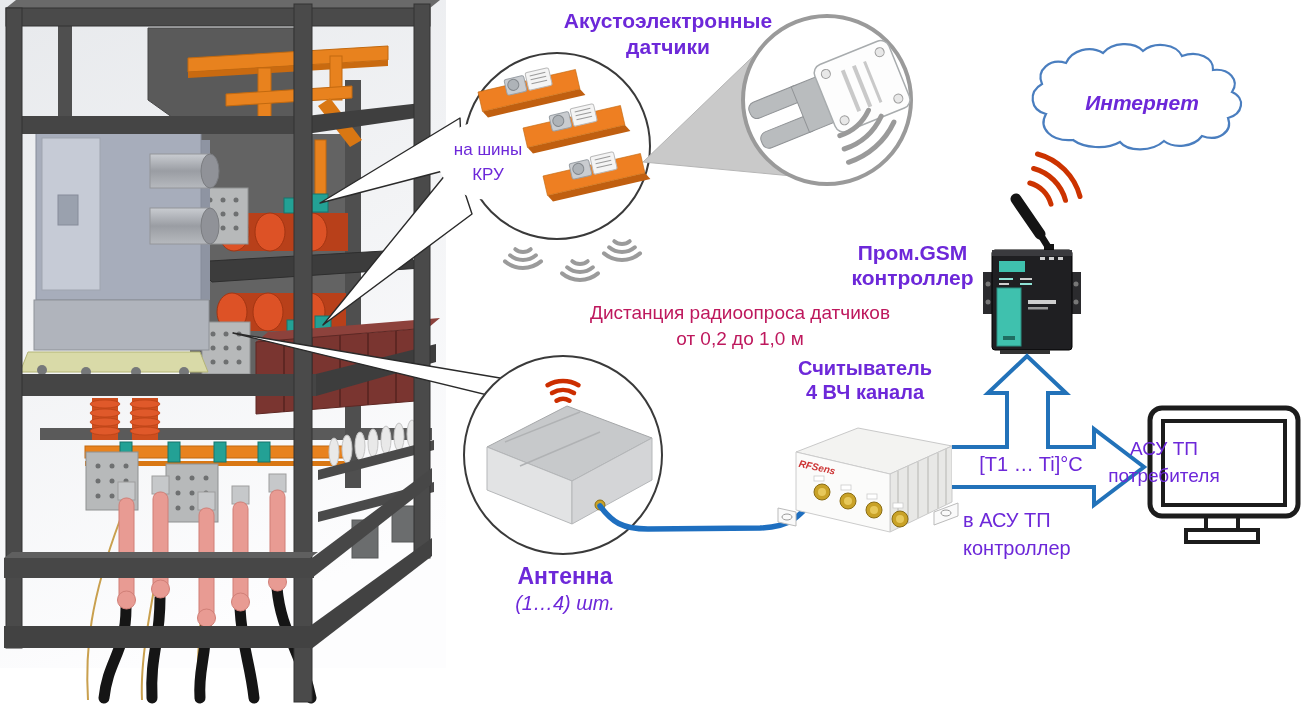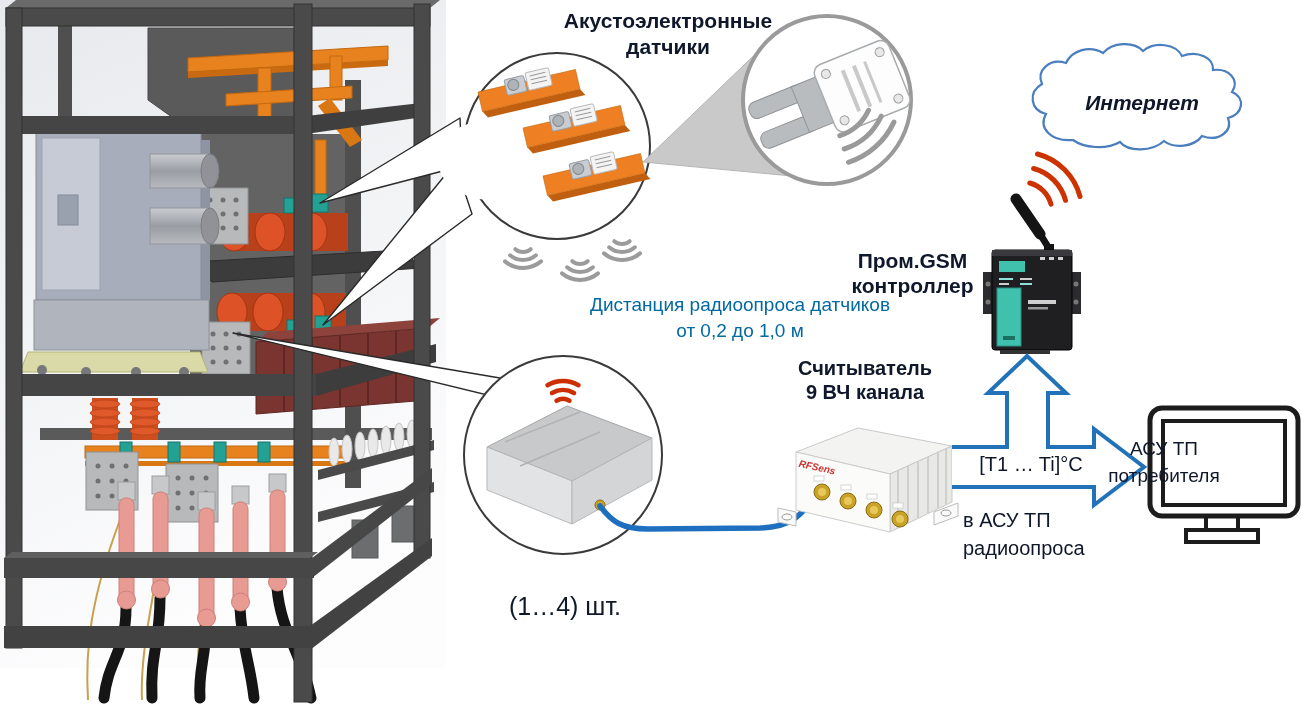--- a/index.html
+++ b/index.html
@@ -1,28 +1,28 @@
 <!DOCTYPE html>
 <html><head>
 <meta charset="utf-8">
 <style>
   html,body{margin:0;padding:0;background:#fff;}
   .canvas{position:relative;width:1302px;height:704px;background:#ffffff;overflow:hidden;
           font-family:"Liberation Sans",sans-serif;}
   .canvas svg{position:absolute;left:0;top:0;}
-  .lbl{position:absolute;white-space:pre-line;color:#0f172a;line-height:1.25;}
+  .lbl{position:absolute;white-space:pre-line;color:#6d28d9;line-height:1.25;}
   .lbl.center{text-align:center;}
   .title{font-size:21px;font-weight:bold;}
   .busnote{font-size:17px;line-height:1.45;}
-  .distance{font-size:19px;color:#0369a1;line-height:1.35;}
+  .distance{font-size:19px;color:#be185d;line-height:1.35;margin-top:8px;}
   .gsm{font-size:21px;font-weight:bold;line-height:1.2;}
   .internet{font-size:21px;font-weight:bold;font-style:italic;}
   .reader{font-size:20px;font-weight:bold;line-height:1.2;}
   .antenna{font-size:23px;font-weight:bold;}
-  .antennaqty{font-size:25px;}
+  .antennaqty{font-size:20px;font-style:italic;}
   .temp{font-size:20px;font-weight:normal;}
   .toasu{font-size:20px;line-height:1.38;}
   .monitor{font-size:19px;line-height:1.4;}
   .brand{font-size:10px;font-weight:bold;font-style:italic;color:#cc3333;
          transform:rotate(12deg);transform-origin:left top;}
 </style>
 </head>
 <body>
 
 <div class="canvas">
@@ -446,28 +446,31 @@
   <g>
     <rect x="1206" y="514" width="32" height="20" fill="#ffffff" stroke="#1c1c1c" stroke-width="4"></rect>
     <rect x="1186" y="530" width="72" height="12" fill="#ffffff" stroke="#1c1c1c" stroke-width="4"></rect>
     <rect x="1150" y="408" width="148" height="108" rx="12" fill="#ffffff" stroke="#1c1c1c" stroke-width="5"></rect>
     <rect x="1163" y="421" width="122" height="84" fill="#ffffff" stroke="#1c1c1c" stroke-width="4"></rect>
   </g>
 </svg>
 
 <div class="lbl center title" style="left:543px;top:8px;width:250px;">Акустоэлектронные
 датчики</div>
+<div class="lbl center busnote" style="left:443px;top:138px;width:90px;">на шины
+КРУ</div>
 <div class="lbl center distance" style="left:560px;top:292px;width:360px;">Дистанция радиоопроса датчиков
 от 0,2 до 1,0 м</div>
-<div class="lbl center gsm" style="left:840px;top:248px;width:145px;">Пром.GSM
+<div class="lbl center gsm" style="left:840px;top:240px;width:145px;">Пром.GSM
 контроллер</div>
 <div class="lbl center internet" style="left:1062px;top:90px;width:160px;text-align:center;">Интернет</div>
 <div class="lbl center reader" style="left:785px;top:356px;width:160px;">Считыватель
-9 ВЧ канала</div>
+4 ВЧ канала</div>
+<div class="lbl center antenna" style="left:495px;top:562px;width:140px;">Антенна</div>
 <div class="lbl center antennaqty" style="left:495px;top:591px;width:140px;">(1…4) шт.</div>
 <div class="lbl center temp" style="left:961px;top:452px;width:140px;">[T1 … Ti]°C</div>
 <div class="lbl toasu" style="left:963px;top:507px;width:140px;">в АСУ ТП
-радиоопроса</div>
+контроллер</div>
 <div class="lbl center monitor" style="left:1100px;top:436px;width:128px;">АСУ ТП
 потребителя</div>
 <div class="lbl brand" style="left:800px;top:458px;">RFSens</div>
 
 </div>
 
 </body></html>

